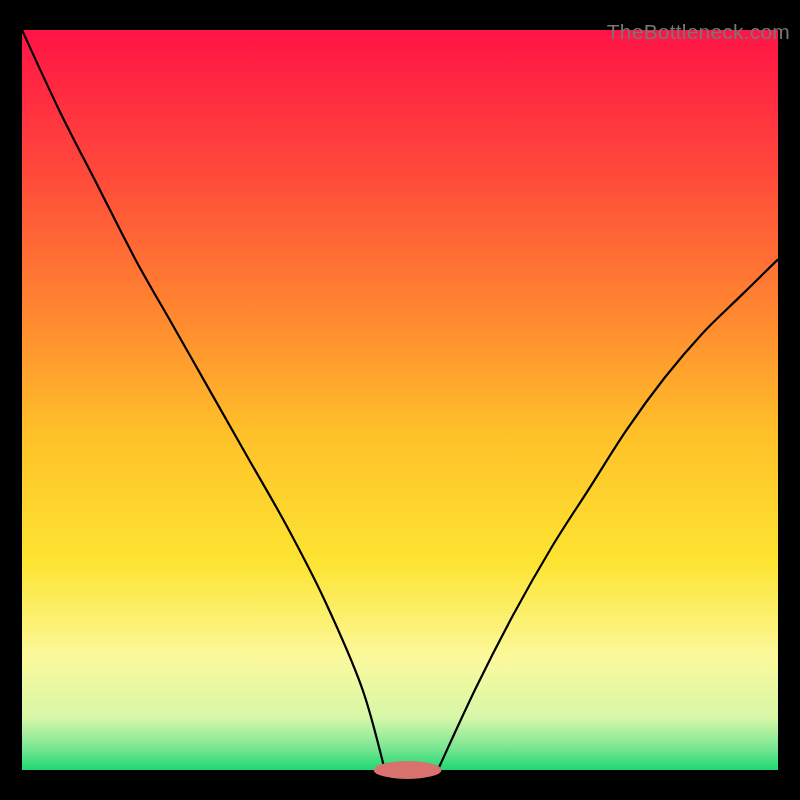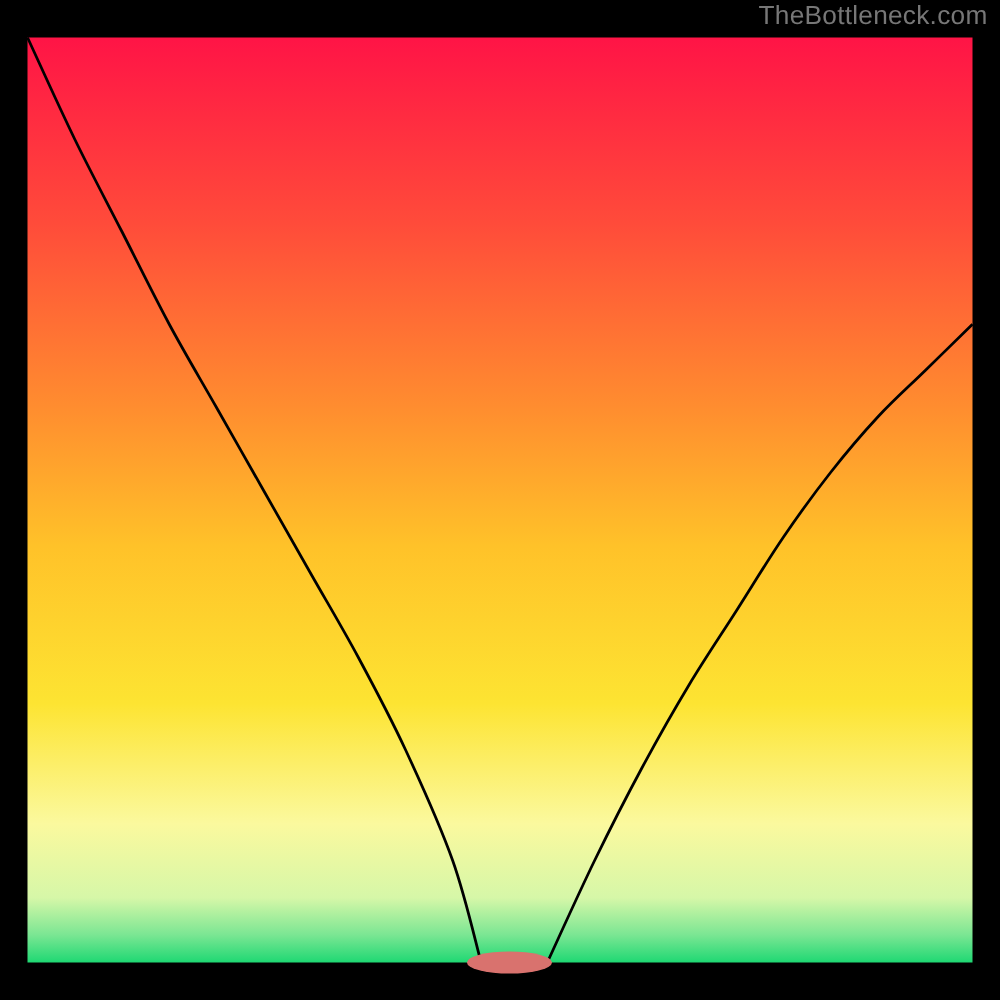--- a/index.html
+++ b/index.html
@@ -13,21 +13,21 @@
   }
   .frame {
     position: absolute;
     top: 0; left: 0;
     width: 800px;
     height: 800px;
     background: #000;
   }
   .watermark {
     position: absolute;
-    top: 1px;
+    top: 20px;
     right: 10px;
     color: #777;
     font-size: 21px;
     font-weight: 500;
     letter-spacing: 0.2px;
     z-index: 10;
   }
   svg {
     position: absolute;
     top: 0; left: 0;

